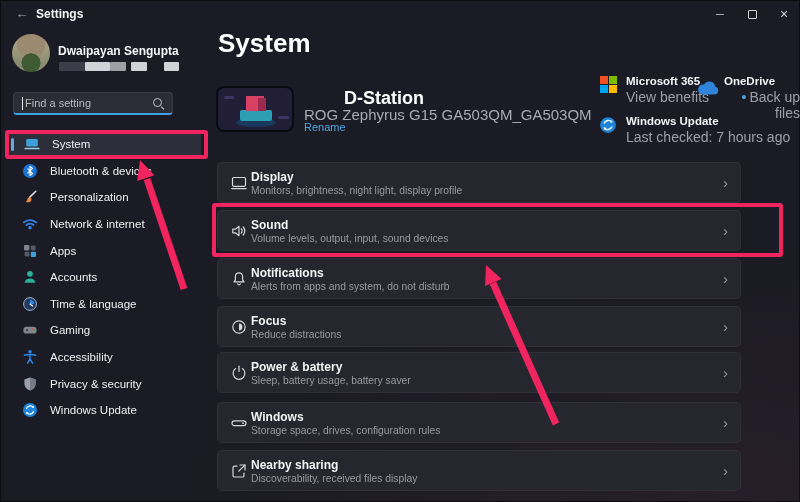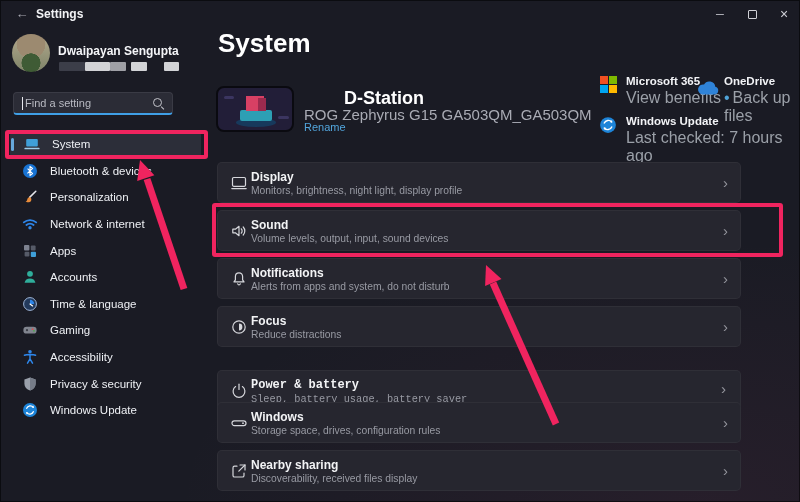--- a/index.html
+++ b/index.html
@@ -74,21 +74,21 @@
   .kb-side { position:absolute; left:40px; top:10px; width:8px; height:13px; background:#9c2a4e; }
   .cloud1,.cloud2 { position:absolute; height:3px; background:#3b3560; border-radius:2px; }
   .cloud1 { left:6px; top:8px; width:10px; }
   .cloud2 { left:60px; top:28px; width:11px; }
 
   .device-name { position:absolute; left:94px; top:60px; font-size:18px; font-weight:700; color:#fff;margin-left:40px; }
   .device-model { position:absolute; left:94px; top:78px; font-size:15px; color:#a9abb4; }
   .rename-link { position:absolute; left:94px; top:93px; font-size:11px; color:#52a5dc; }
 
   .promo-title { font-size:11.5px; font-weight:700; color:#f2f3f6; }
-  .promo-sub { font-size:16px; color:#9ba0a8; }
+  .promo-sub { font-size:14px; color:#9ba0a8;text-align:right; }
   .m365-logo { position:absolute; left:390px; top:48px; }
   .m365-text { position:absolute; left:416px; top:47px; }
   .od-icon { position:absolute; left:486px; top:52px; }
   .od-text { position:absolute; left:514px; top:47px; }
   .od-bullet { color:#4fa3d8; margin-right:3px; }
   .wu-icon { position:absolute; left:389px; top:88px; width:18px; height:18px; }
   .wu-text { position:absolute; left:416px; top:87px; }
   .promo-sub { margin-top:2px; }
 
   .rows { position:absolute; left:7px; top:134px; width:568px; }
@@ -361,21 +361,21 @@
           <svg width="18" height="18" viewBox="0 0 18 18" stroke="#d6d7dc" stroke-width="1.2" fill="none" stroke-linecap="round">
               <circle cx="9" cy="9" r="6.2"></circle>
               <path d="M9 5.6a3.4 3.4 0 0 1 0 6.8z" fill="#d6d7dc" stroke="none"></path>
             </svg>
         </span>
         <span class="row-title">Focus</span>
         <span class="row-sub">Reduce distractions</span>
         <span class="row-chevron">›</span>
       </div>
 
-      <div class="srow" style="top:208px;font-family:Liberation Mono, monospace;">
+      <div class="srow" style="top:190px;">
         <span class="row-ico">
           <svg width="18" height="18" viewBox="0 0 18 18" stroke="#d6d7dc" stroke-width="1.2" fill="none" stroke-linecap="round">
               <path d="M9 2.2v5.2"></path>
               <path d="M5.6 4.6a5.9 5.9 0 1 0 6.8 0"></path>
             </svg>
         </span>
         <span class="row-title">Power &amp; battery</span>
         <span class="row-sub">Sleep, battery usage, battery saver</span>
         <span class="row-chevron">›</span>
       </div>

